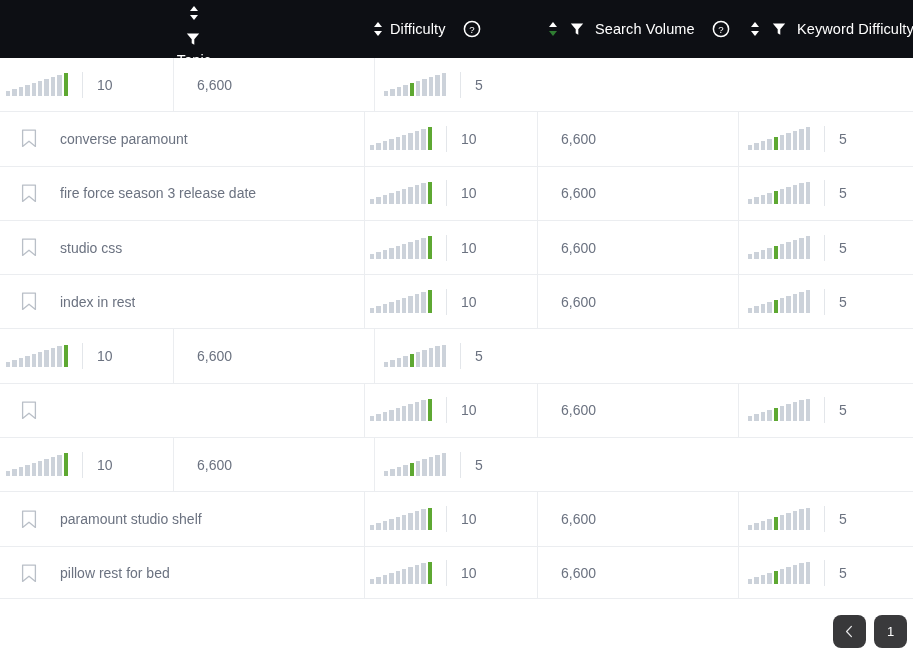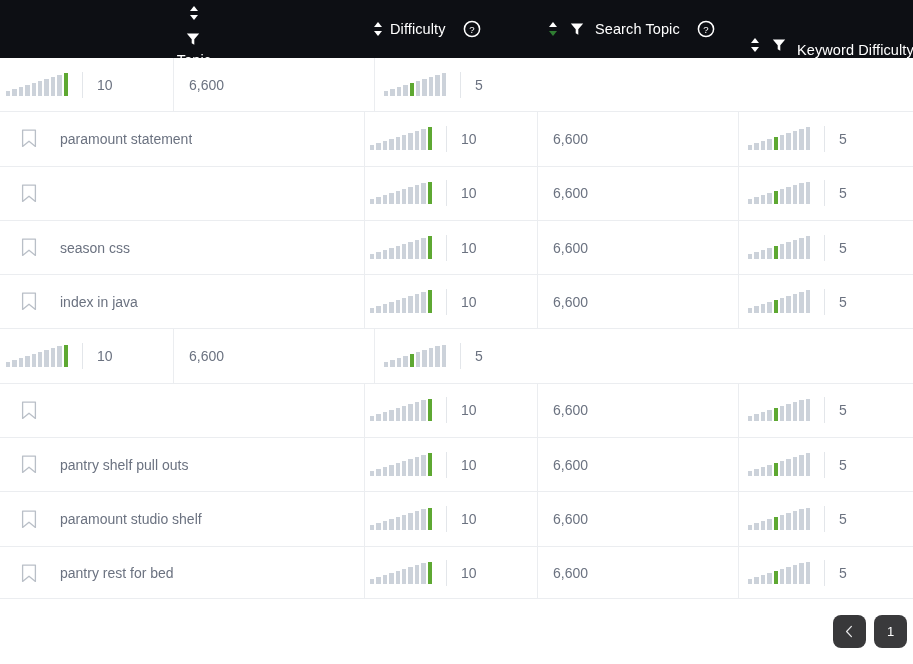--- a/index.html
+++ b/index.html
@@ -36,21 +36,21 @@
     display: flex;
     align-items: center;
     height: 100%;
     color: #ffffff;
     flex: 0 0 auto;
   }
 
   .hcell-topic     { width: 364px; padding-left: 24px; flex-direction: column; }
   .hcell-potential { width: 173px; padding-left: 5px; }
   .hcell-volume    { width: 201px; padding-left: 7px; }
-  .hcell-kd        { width: 175px; padding-left: 8px; align-items: flex-end; }
+  .hcell-kd        { width: 175px; padding-left: 8px; }
 
   .hlabel {
     font-size: 14.5px;
     color: #ffffff;
     white-space: nowrap;
     letter-spacing: .1px;
   }
 
   
   .sort-ctl {
@@ -126,21 +126,21 @@
   .cell + .cell::before {
     content: "";
     position: absolute;
     left: 0; top: 0; bottom: 0;
     width: 1px;
     background: #ebedf0;
   }
 
   .cell-topic     { width: 364px; padding-left: 0; }
   .cell-potential { width: 173px; }
-  .cell-volume    { width: 201px; padding-left: 16px; }
+  .cell-volume    { width: 201px; padding-left: 24px; }
   .cell-kd        { width: 175px; }
 
   .bookmark-btn {
     width: 46px;
     display: flex;
     align-items: center;
     justify-content: center;
     cursor: pointer;
     flex: 0 0 46px;
     padding-left: 12px;
@@ -261,21 +261,21 @@
     <div class="hcell hcell-volume">
       <div class="sort-ctl">
         <div class="tri tri-up dim"></div>
         <div class="tri tri-dn active"></div>
       </div>
       <div class="filter-ico">
         <svg width="14" height="14" viewBox="0 0 14 14" aria-hidden="true">
           <path d="M0.8 1.4 L13.2 1.4 L8.3 7.2 L8.3 12.8 L5.7 11.2 L5.7 7.2 Z" fill="#ffffff"></path>
         </svg>
       </div>
-      <span class="hlabel">Search Topic</span>
+      <span class="hlabel">Search Volume</span>
       <div class="help-ico">
         <svg width="18" height="18" viewBox="0 0 18 18" aria-hidden="true">
           <circle cx="9" cy="9" r="7.6" fill="none" stroke="#ffffff" stroke-width="1.5"></circle>
           <text x="9" y="12.6" font-size="9.6" font-family="Liberation Sans, sans-serif" fill="#ffffff" text-anchor="middle">?</text>
         </svg>
       </div>
     </div>
 
     <div class="hcell hcell-kd">
       <div class="sort-ctl">
@@ -334,21 +334,21 @@
           </div>
         </div>
       </div>
       <div class="row">
         <div class="cell cell-topic">
           <div class="bookmark-btn">
             <svg width="16" height="19" viewBox="0 0 16 19" aria-hidden="true">
               <path d="M1.6 1.1 L14.4 1.1 L14.4 17.4 L8 12.2 L1.6 17.4 Z" fill="none" stroke="#b9bfc7" stroke-width="1.3" stroke-linejoin="round"></path>
             </svg>
           </div>
-          <span class="topic-text">paramount statement</span>
+          <span class="topic-text">converse paramount</span>
         </div>
         <div class="cell cell-potential">
           <div class="metric">
             <div class="bars">
               <div class="bar" style="height:5px"></div>
               <div class="bar" style="height:7px"></div>
               <div class="bar" style="height:9px"></div>
               <div class="bar" style="height:11px"></div>
               <div class="bar" style="height:13px"></div>
               <div class="bar" style="height:15px"></div>
@@ -383,20 +383,21 @@
           </div>
         </div>
       </div>
       <div class="row">
         <div class="cell cell-topic">
           <div class="bookmark-btn">
             <svg width="16" height="19" viewBox="0 0 16 19" aria-hidden="true">
               <path d="M1.6 1.1 L14.4 1.1 L14.4 17.4 L8 12.2 L1.6 17.4 Z" fill="none" stroke="#b9bfc7" stroke-width="1.3" stroke-linejoin="round"></path>
             </svg>
           </div>
+          <span class="topic-text">fire force season 3 release date</span>
         </div>
         <div class="cell cell-potential">
           <div class="metric">
             <div class="bars">
               <div class="bar" style="height:5px"></div>
               <div class="bar" style="height:7px"></div>
               <div class="bar" style="height:9px"></div>
               <div class="bar" style="height:11px"></div>
               <div class="bar" style="height:13px"></div>
               <div class="bar" style="height:15px"></div>
@@ -431,21 +432,21 @@
           </div>
         </div>
       </div>
       <div class="row">
         <div class="cell cell-topic">
           <div class="bookmark-btn">
             <svg width="16" height="19" viewBox="0 0 16 19" aria-hidden="true">
               <path d="M1.6 1.1 L14.4 1.1 L14.4 17.4 L8 12.2 L1.6 17.4 Z" fill="none" stroke="#b9bfc7" stroke-width="1.3" stroke-linejoin="round"></path>
             </svg>
           </div>
-          <span class="topic-text">season css</span>
+          <span class="topic-text">studio css</span>
         </div>
         <div class="cell cell-potential">
           <div class="metric">
             <div class="bars">
               <div class="bar" style="height:5px"></div>
               <div class="bar" style="height:7px"></div>
               <div class="bar" style="height:9px"></div>
               <div class="bar" style="height:11px"></div>
               <div class="bar" style="height:13px"></div>
               <div class="bar" style="height:15px"></div>
@@ -480,21 +481,21 @@
           </div>
         </div>
       </div>
       <div class="row">
         <div class="cell cell-topic">
           <div class="bookmark-btn">
             <svg width="16" height="19" viewBox="0 0 16 19" aria-hidden="true">
               <path d="M1.6 1.1 L14.4 1.1 L14.4 17.4 L8 12.2 L1.6 17.4 Z" fill="none" stroke="#b9bfc7" stroke-width="1.3" stroke-linejoin="round"></path>
             </svg>
           </div>
-          <span class="topic-text">index in java</span>
+          <span class="topic-text">index in rest</span>
         </div>
         <div class="cell cell-potential">
           <div class="metric">
             <div class="bars">
               <div class="bar" style="height:5px"></div>
               <div class="bar" style="height:7px"></div>
               <div class="bar" style="height:9px"></div>
               <div class="bar" style="height:11px"></div>
               <div class="bar" style="height:13px"></div>
               <div class="bar" style="height:15px"></div>
@@ -612,27 +613,68 @@
               <div class="bar" style="height:19px"></div>
               <div class="bar" style="height:21px"></div>
               <div class="bar" style="height:22.5px"></div>
             </div>
             <div class="metric-sep"></div>
             <span class="metric-val">5</span>
           </div>
         </div>
       </div>
       <div class="row">
+        <div class="cell cell-potential">
+          <div class="metric">
+            <div class="bars">
+              <div class="bar" style="height:5px"></div>
+              <div class="bar" style="height:7px"></div>
+              <div class="bar" style="height:9px"></div>
+              <div class="bar" style="height:11px"></div>
+              <div class="bar" style="height:13px"></div>
+              <div class="bar" style="height:15px"></div>
+              <div class="bar" style="height:17px"></div>
+              <div class="bar" style="height:19px"></div>
+              <div class="bar" style="height:21px"></div>
+              <div class="bar on" style="height:22.5px"></div>
+            </div>
+            <div class="metric-sep"></div>
+            <span class="metric-val">10</span>
+          </div>
+        </div>
+        <div class="cell cell-volume">
+          <span class="vol-text">6,600</span>
+        </div>
+        <div class="cell cell-kd">
+          <div class="metric metric-kd">
+            <div class="bars">
+              <div class="bar" style="height:5px"></div>
+              <div class="bar" style="height:7px"></div>
+              <div class="bar" style="height:9px"></div>
+              <div class="bar" style="height:11px"></div>
+              <div class="bar on" style="height:13px"></div>
+              <div class="bar" style="height:15px"></div>
+              <div class="bar" style="height:17px"></div>
+              <div class="bar" style="height:19px"></div>
+              <div class="bar" style="height:21px"></div>
+              <div class="bar" style="height:22.5px"></div>
+            </div>
+            <div class="metric-sep"></div>
+            <span class="metric-val">5</span>
+          </div>
+        </div>
+      </div>
+      <div class="row">
         <div class="cell cell-topic">
           <div class="bookmark-btn">
             <svg width="16" height="19" viewBox="0 0 16 19" aria-hidden="true">
               <path d="M1.6 1.1 L14.4 1.1 L14.4 17.4 L8 12.2 L1.6 17.4 Z" fill="none" stroke="#b9bfc7" stroke-width="1.3" stroke-linejoin="round"></path>
             </svg>
           </div>
-          <span class="topic-text">pantry shelf pull outs</span>
+          <span class="topic-text">paramount studio shelf</span>
         </div>
         <div class="cell cell-potential">
           <div class="metric">
             <div class="bars">
               <div class="bar" style="height:5px"></div>
               <div class="bar" style="height:7px"></div>
               <div class="bar" style="height:9px"></div>
               <div class="bar" style="height:11px"></div>
               <div class="bar" style="height:13px"></div>
               <div class="bar" style="height:15px"></div>
@@ -667,70 +709,21 @@
           </div>
         </div>
       </div>
       <div class="row">
         <div class="cell cell-topic">
           <div class="bookmark-btn">
             <svg width="16" height="19" viewBox="0 0 16 19" aria-hidden="true">
               <path d="M1.6 1.1 L14.4 1.1 L14.4 17.4 L8 12.2 L1.6 17.4 Z" fill="none" stroke="#b9bfc7" stroke-width="1.3" stroke-linejoin="round"></path>
             </svg>
           </div>
-          <span class="topic-text">paramount studio shelf</span>
-        </div>
-        <div class="cell cell-potential">
-          <div class="metric">
-            <div class="bars">
-              <div class="bar" style="height:5px"></div>
-              <div class="bar" style="height:7px"></div>
-              <div class="bar" style="height:9px"></div>
-              <div class="bar" style="height:11px"></div>
-              <div class="bar" style="height:13px"></div>
-              <div class="bar" style="height:15px"></div>
-              <div class="bar" style="height:17px"></div>
-              <div class="bar" style="height:19px"></div>
-              <div class="bar" style="height:21px"></div>
-              <div class="bar on" style="height:22.5px"></div>
-            </div>
-            <div class="metric-sep"></div>
-            <span class="metric-val">10</span>
-          </div>
-        </div>
-        <div class="cell cell-volume">
-          <span class="vol-text">6,600</span>
-        </div>
-        <div class="cell cell-kd">
-          <div class="metric metric-kd">
-            <div class="bars">
-              <div class="bar" style="height:5px"></div>
-              <div class="bar" style="height:7px"></div>
-              <div class="bar" style="height:9px"></div>
-              <div class="bar" style="height:11px"></div>
-              <div class="bar on" style="height:13px"></div>
-              <div class="bar" style="height:15px"></div>
-              <div class="bar" style="height:17px"></div>
-              <div class="bar" style="height:19px"></div>
-              <div class="bar" style="height:21px"></div>
-              <div class="bar" style="height:22.5px"></div>
-            </div>
-            <div class="metric-sep"></div>
-            <span class="metric-val">5</span>
-          </div>
-        </div>
-      </div>
-      <div class="row">
-        <div class="cell cell-topic">
-          <div class="bookmark-btn">
-            <svg width="16" height="19" viewBox="0 0 16 19" aria-hidden="true">
-              <path d="M1.6 1.1 L14.4 1.1 L14.4 17.4 L8 12.2 L1.6 17.4 Z" fill="none" stroke="#b9bfc7" stroke-width="1.3" stroke-linejoin="round"></path>
-            </svg>
-          </div>
-          <span class="topic-text">pantry rest for bed</span>
+          <span class="topic-text">pillow rest for bed</span>
         </div>
         <div class="cell cell-potential">
           <div class="metric">
             <div class="bars">
               <div class="bar" style="height:5px"></div>
               <div class="bar" style="height:7px"></div>
               <div class="bar" style="height:9px"></div>
               <div class="bar" style="height:11px"></div>
               <div class="bar" style="height:13px"></div>
               <div class="bar" style="height:15px"></div>

